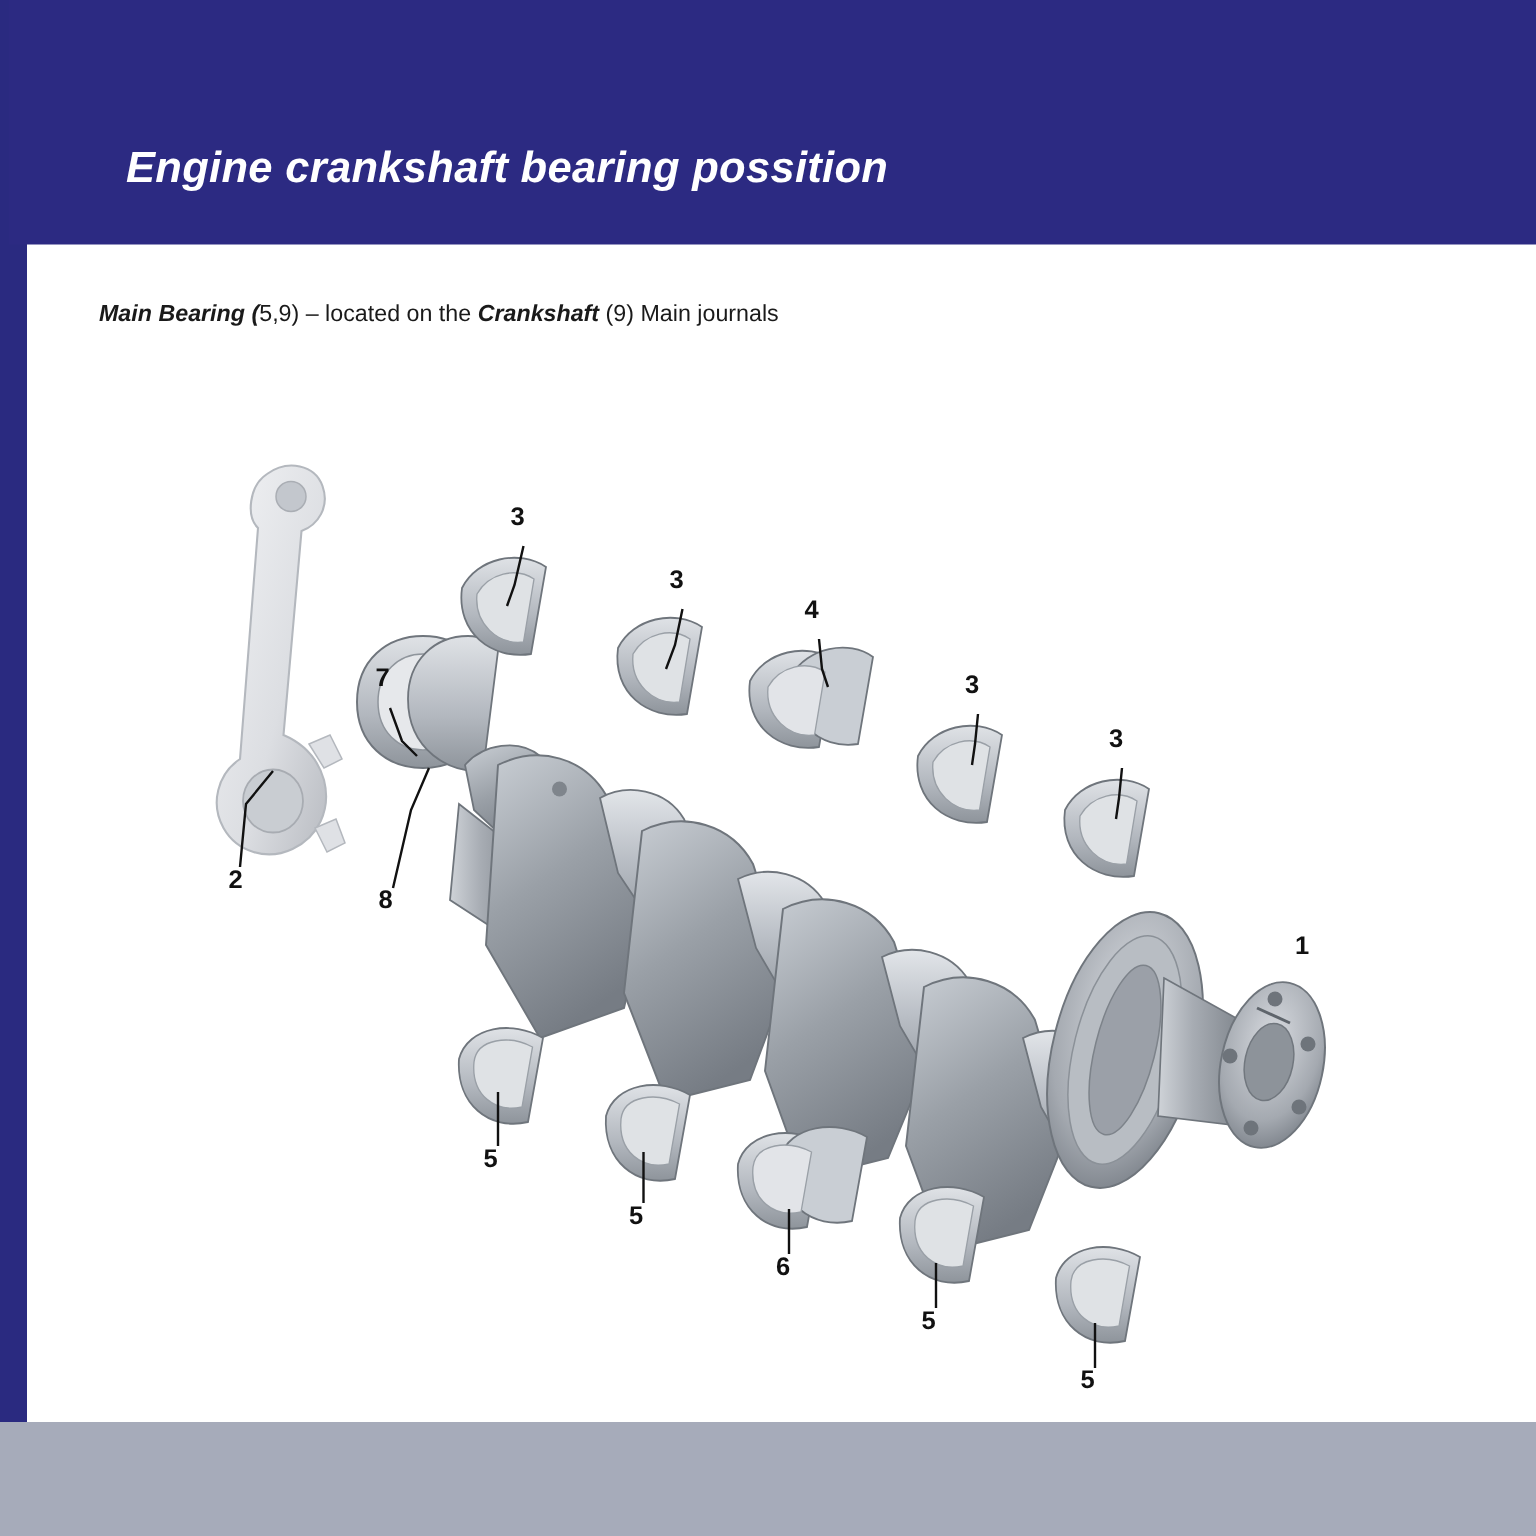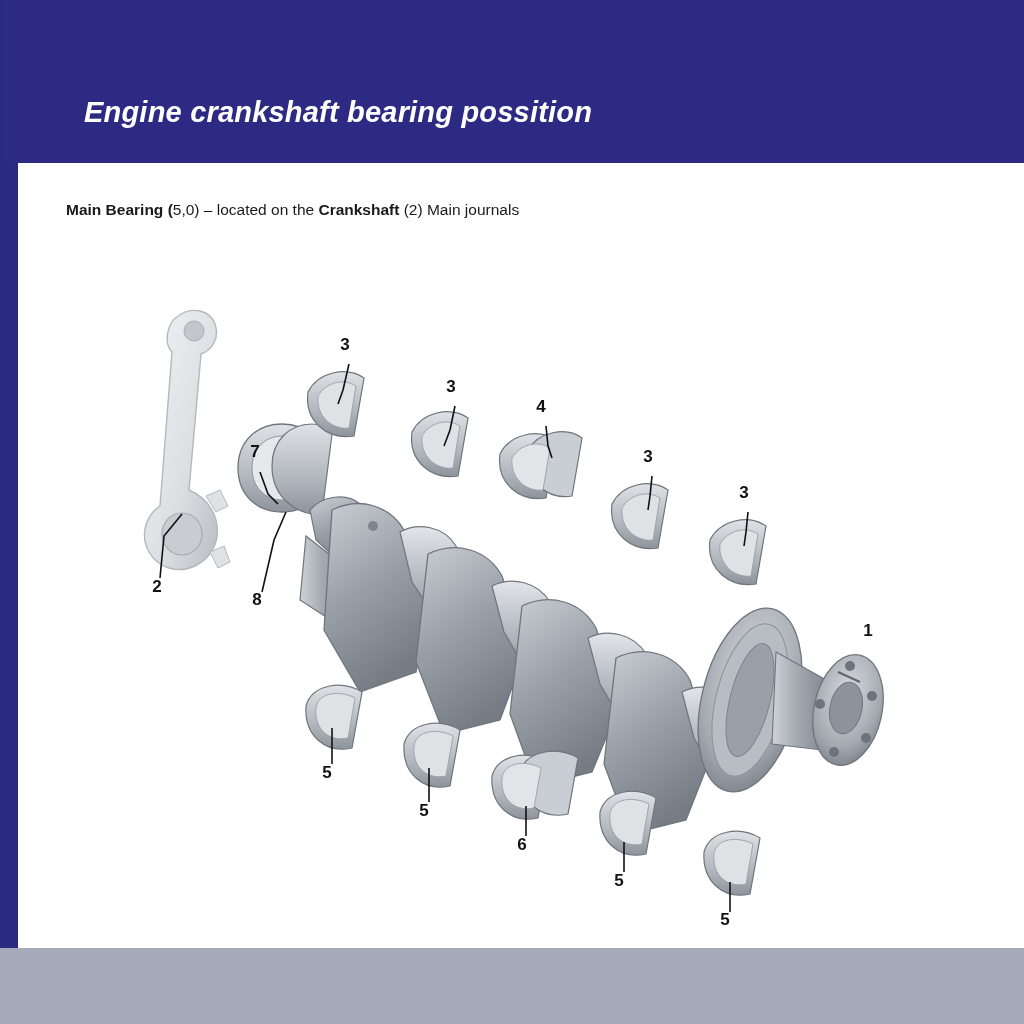--- a/index.html
+++ b/index.html
@@ -55,21 +55,21 @@
   .desc {
     position: absolute;
     left: 66px;
     top: 196px;
     width: 930px;
     font-size: 15.5px;
     color: #1a1a1a;
     line-height: 28px;
   }
   .desc .ln { white-space: nowrap; }
-  .desc b { font-weight: bold; }
+  .desc b { font-weight: bold; font-style: italic; }
 
   .diagram {
     position: absolute;
     left: 60px;
     top: 300px;
     width: 920px;
     height: 640px;
   }
   .diagram svg { display: block; }
 
@@ -86,21 +86,21 @@
 <div class="page">
 
   <div class="side-rail-left"></div>
 
   <div class="header-band">
     <div class="header-title">Engine crankshaft bearing possition</div>
   </div>
 
   <div class="desc">
     <div class="ln">
-      <b>Main Bearing (</b><span>5,0) – located on the </span><b>Crankshaft</b><span> (2) Main journals</span>
+      <b>Main Bearing (</b><span>5,9) – located on the </span><b>Crankshaft</b><span> (9) Main journals</span>
     </div>
   </div>
 
   <div class="diagram">
     <svg width="920" height="640" viewBox="0 0 920 640" xmlns="http://www.w3.org/2000/svg">
       <defs>
         <linearGradient id="gMetal" x1="0" y1="0" x2="0" y2="1">
           <stop offset="0%" stop-color="#e2e5e9"></stop>
           <stop offset="45%" stop-color="#b9bec5"></stop>
           <stop offset="100%" stop-color="#8b9198"></stop>

